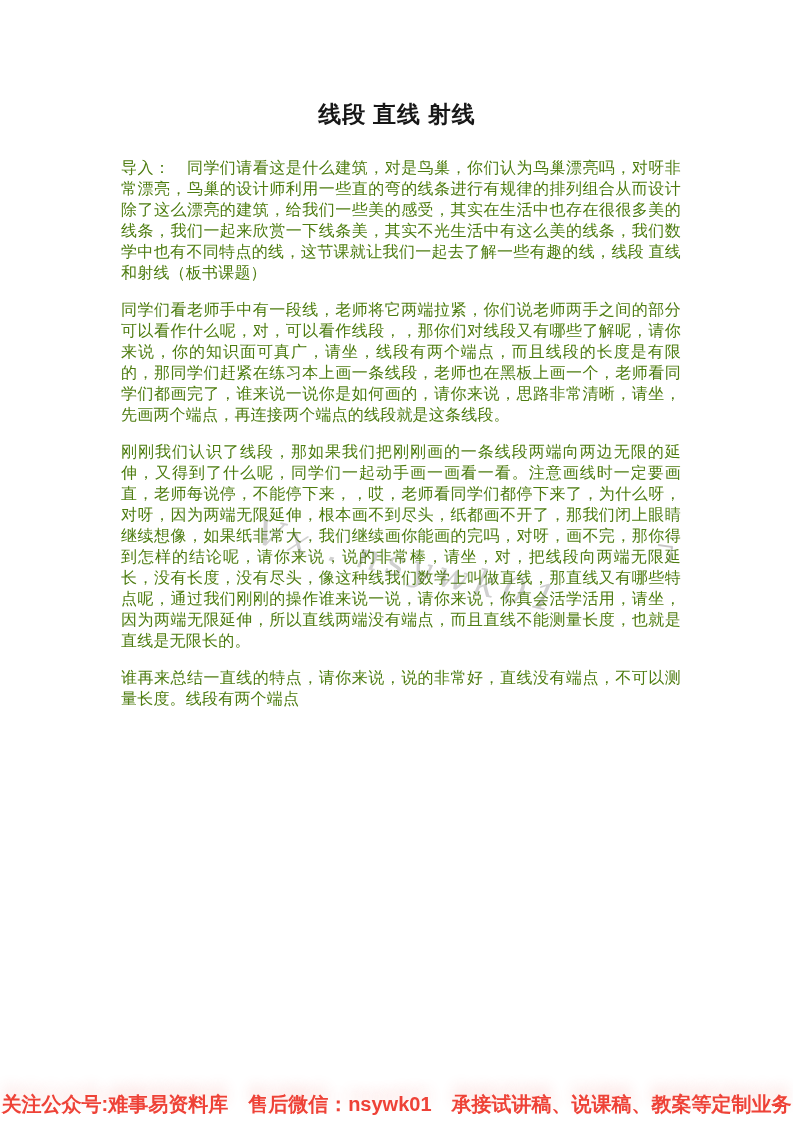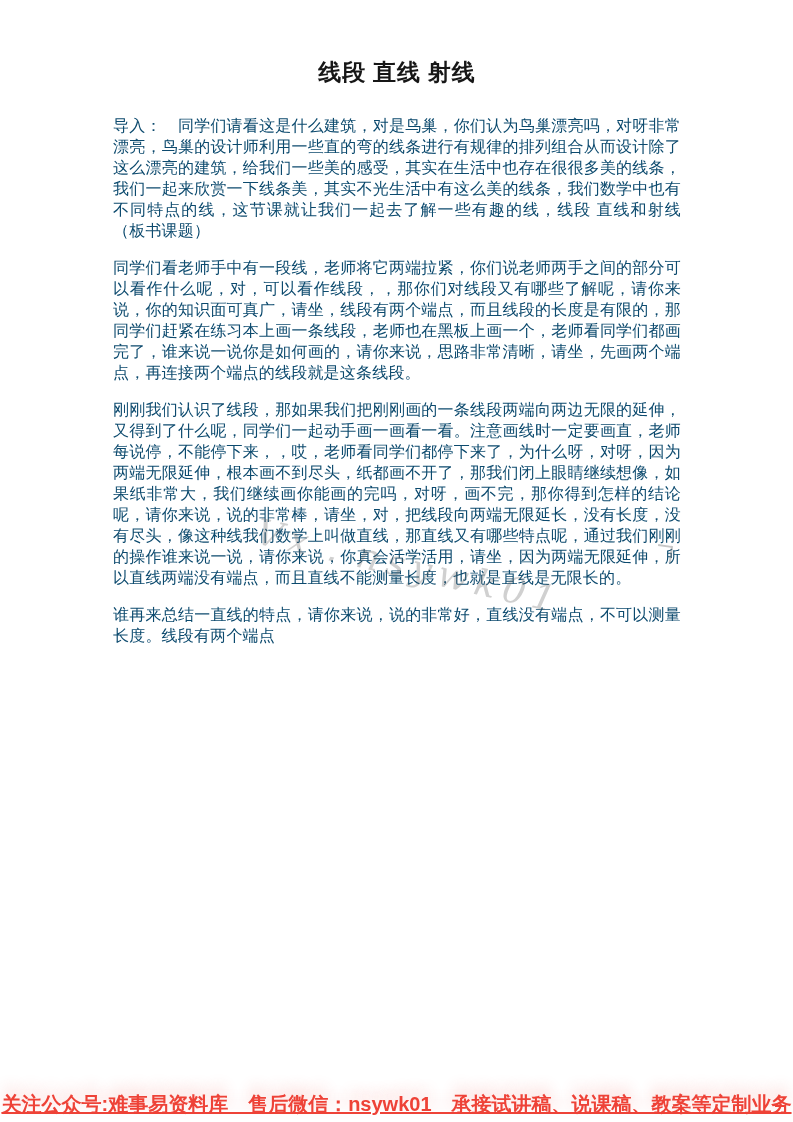--- a/index.html
+++ b/index.html
@@ -13,36 +13,36 @@
     position: relative;
     overflow: hidden;
     font-family: "Liberation Serif", "DejaVu Serif", serif;
   }
   .page {
     position: relative;
     width: 793px;
     height: 1122px;
     background: #ffffff;
     box-sizing: border-box;
-    padding: 58px 112px 0 113px;
+    padding: 100px 112px 0 113px;
   }
   .doc-title {
     font-size: 23px;
     font-weight: bold;
     color: #171717;
     text-align: center;
     line-height: 30px;
     margin: 0 0 27px 0;
     letter-spacing: 1px;
   }
   .content p {
     font-size: 16px;
     line-height: 21px;
-    color: #0c4a6e;
-    margin: 0 0 16px 0;
+    color: #4d7c0f;
+    margin: 0 0 16px 8px;
     text-align: justify;
     text-justify: inter-ideograph;
     letter-spacing: 0.2px;
   }
   .watermark {
     position: absolute;
     left: 262px;
     top: 508px;
     transform: rotate(13deg);
     transform-origin: left top;
@@ -71,21 +71,20 @@
     right: 0;
     bottom: 6px;
     text-align: center;
     font-family: "Liberation Sans", "DejaVu Sans", sans-serif;
     font-size: 20px;
     font-weight: bold;
     color: #ee4237;
     white-space: nowrap;
     line-height: 24px;
     text-shadow: 0 -9px 14px rgba(238, 66, 55, 0.18);
-    text-decoration: underline;
   }
 </style>
 </head>
 <body>
 
 <div class="page">
 
   <h1 class="doc-title">线段 直线 射线</h1>
 
   <div class="content">

